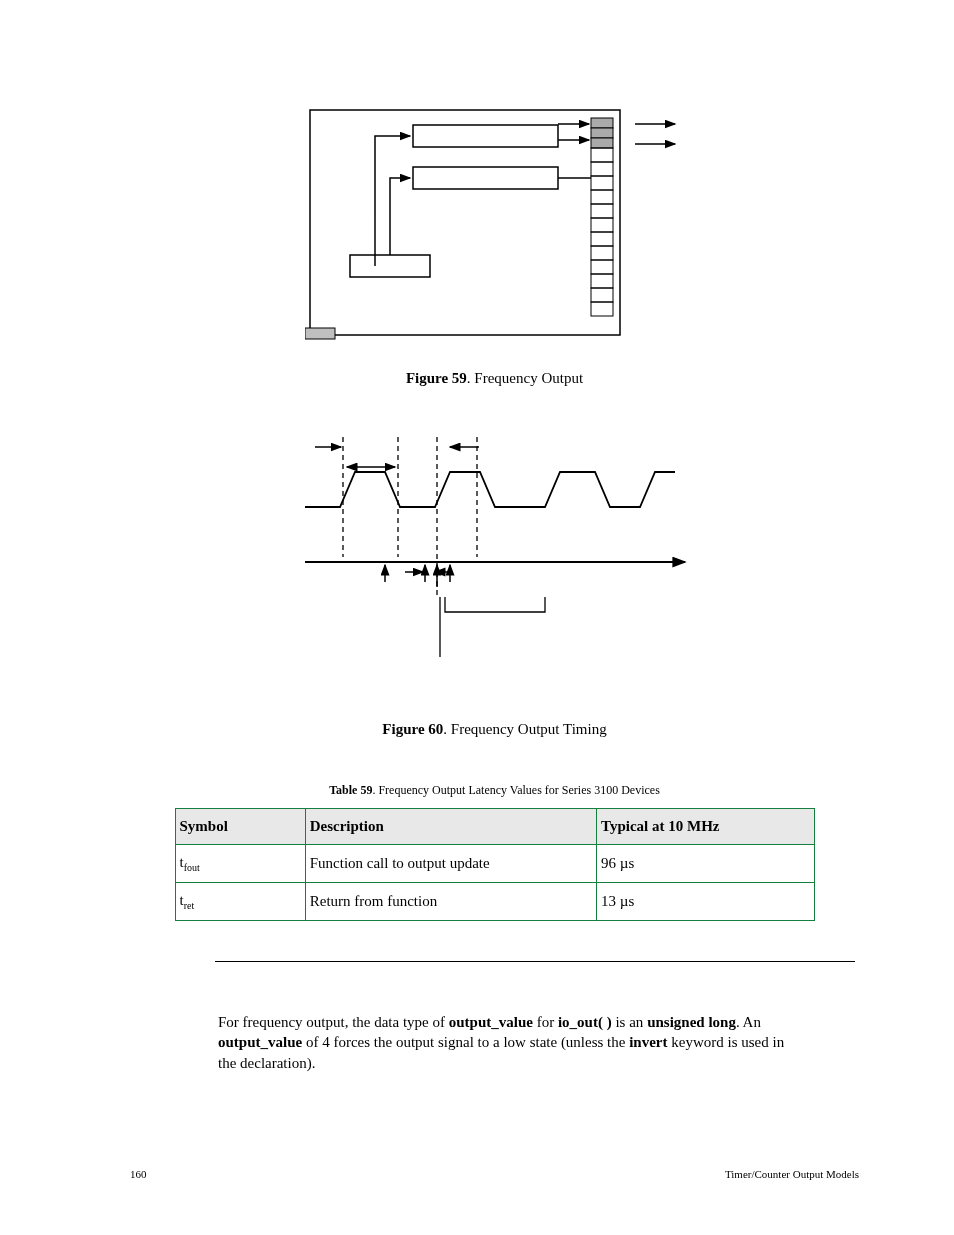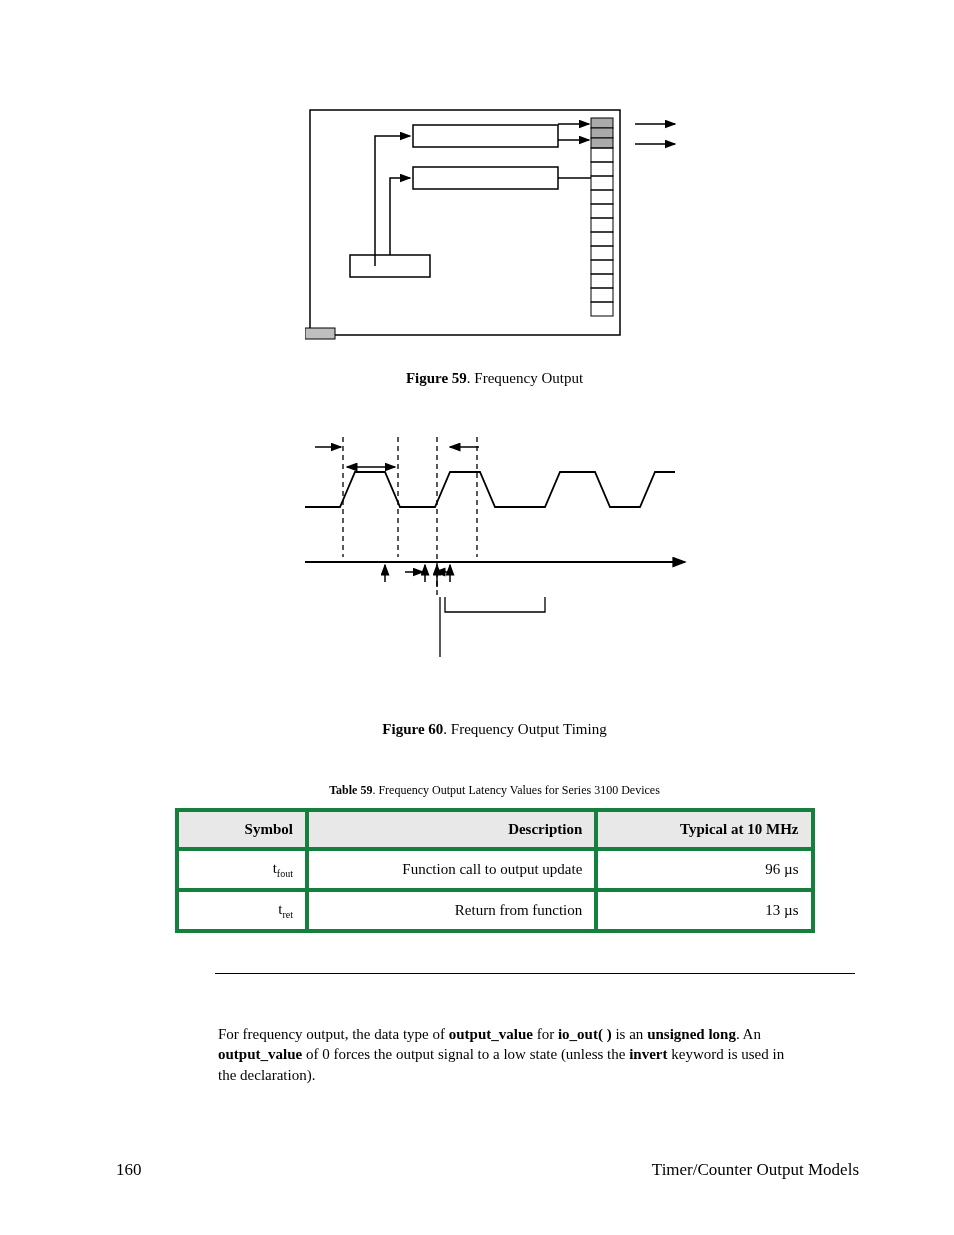--- a/index.html
+++ b/index.html
@@ -34,23 +34,23 @@
     margin-bottom: 10px;
   }
   .table-caption b { font-weight: bold; }
   table.latency {
     border-collapse: collapse;
     width: 640px;
     margin: 0 auto 40px auto;
     font-size: 15px;
   }
   table.latency th, table.latency td {
-    border: 4px solid #15803d;
-    padding: 9px 12px;
-    text-align: right;
+    border: 1px solid #15803d;
+    padding: 9px 4px;
+    text-align: left;
     vertical-align: middle;
   }
   table.latency th {
     background: #e8e8e8;
     font-weight: bold;
   }
   table.latency .col-symbol { width: 135px; }
   table.latency .col-desc { width: 305px; }
   table.latency .col-typical { width: 228px; }
   .sub { font-size: 10px; vertical-align: sub; }
@@ -63,23 +63,23 @@
   .body-para {
     margin: 50px 0 0 88px;
     width: 570px;
     font-size: 15px;
     line-height: 1.35;
   }
   .body-para b { font-weight: bold; }
   .footer {
     position: absolute;
     bottom: 55px;
-    left: 116px;
+    left: 130px;
     right: 95px;
-    font-size: 17px;
+    font-size: 11px;
   }
   .footer .page-num { float: left; }
   .footer .section { float: right; }
 </style>
 </head>
 <body>
 
 <div class="page">
 
   <div class="figure-block">
@@ -207,21 +207,21 @@
         </td>
         <td>Return from function</td>
         <td>13 µs</td>
       </tr>
     </tbody>
   </table>
 
   <hr class="hr-line">
 
   <p class="body-para">
-    <span>For frequency output, the data type of </span><b>output_value</b><span> for </span><b>io_out( )</b><span> is an </span><b>unsigned long</b><span>.  An </span><b>output_value</b><span> of 0 forces the output signal to a low state (unless the </span><b>invert</b><span> keyword is used in the declaration).</span>
+    <span>For frequency output, the data type of </span><b>output_value</b><span> for </span><b>io_out( )</b><span> is an </span><b>unsigned long</b><span>.  An </span><b>output_value</b><span> of 4 forces the output signal to a low state (unless the </span><b>invert</b><span> keyword is used in the declaration).</span>
   </p>
 
 </div>
 
 <div class="footer">
   <span class="page-num">160</span>
   <span class="section">Timer/Counter Output Models</span>
 </div>
 
 </body></html>

